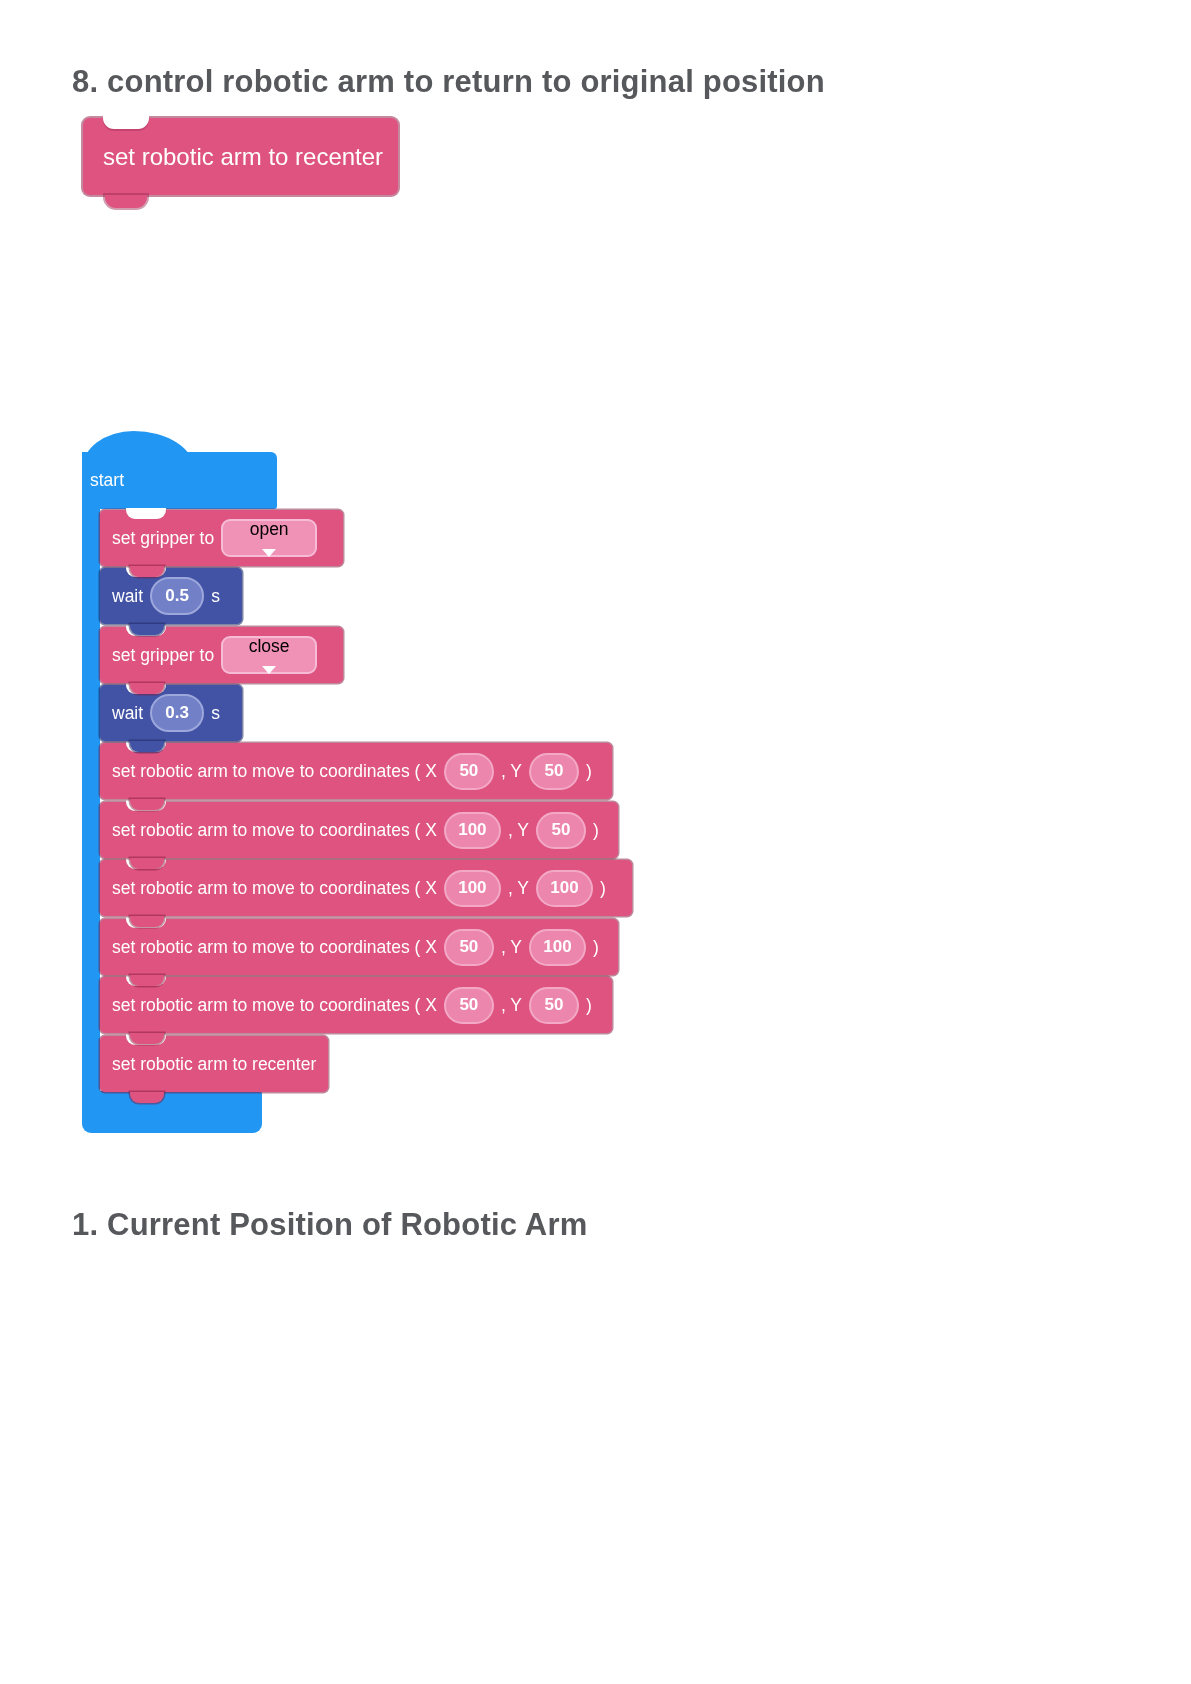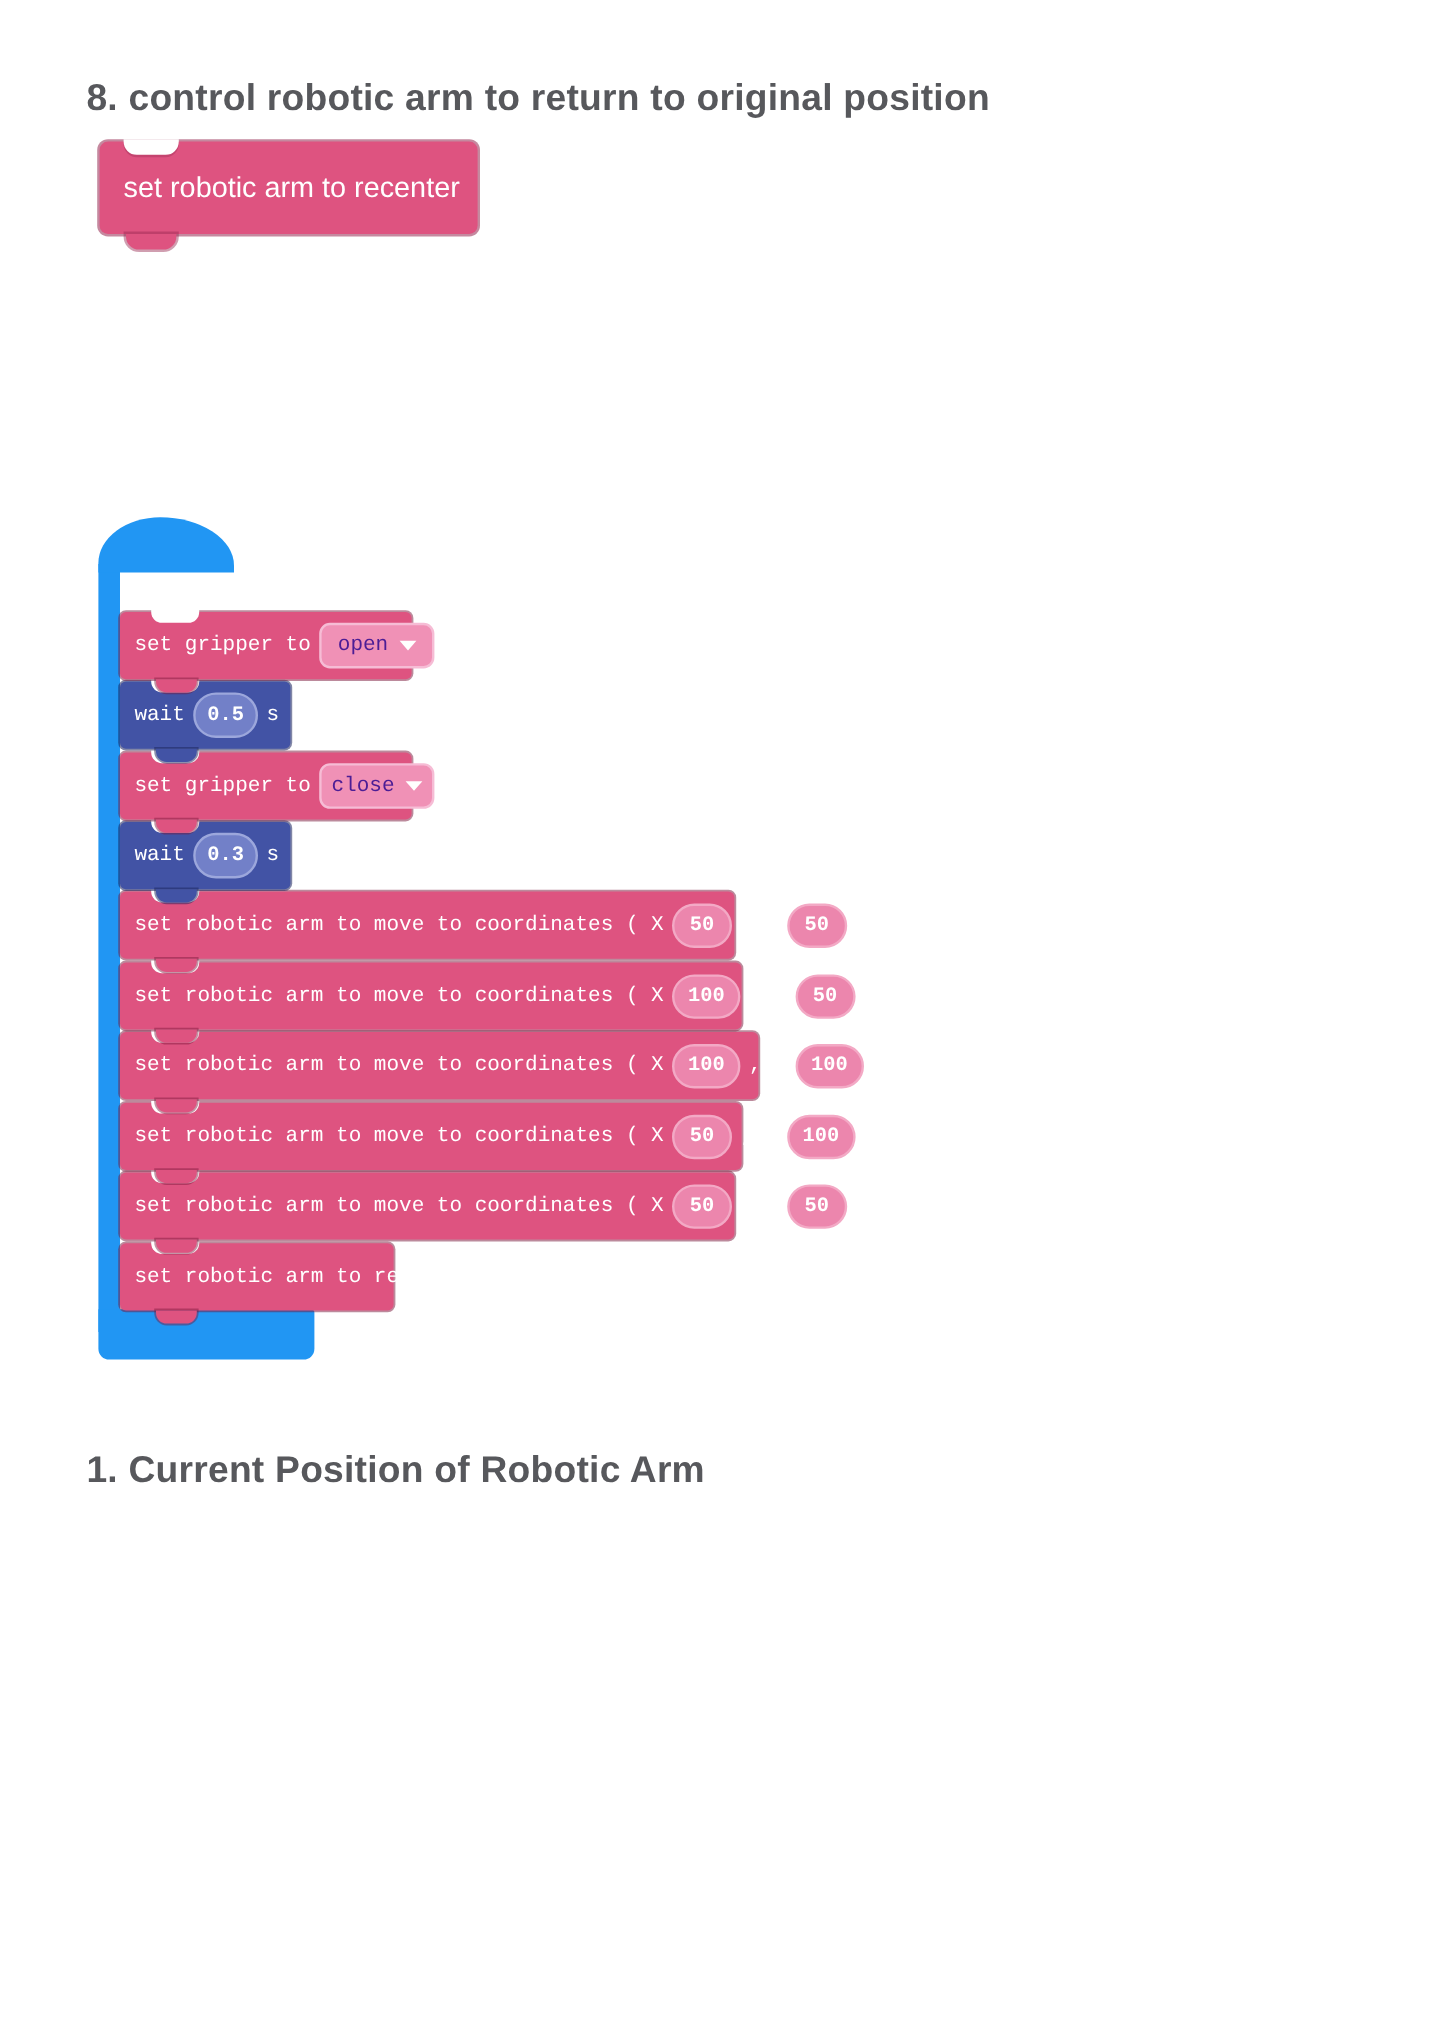--- a/index.html
+++ b/index.html
@@ -8,21 +8,21 @@
 
   
   .heading{position:absolute;left:72px;font-weight:700;font-size:31px;line-height:36px;
            color:#57585c;letter-spacing:.2px;white-space:nowrap;}
 
   
   .bt{color:#fff;font-size:17.5px;white-space:nowrap;}
 
   
   .row{position:absolute;height:56px;box-sizing:border-box;border-radius:5px;
-       display:flex;align-items:center;gap:7px;padding:0 12px;color:#fff;font-family:Liberation Mono, monospace;}
+       display:flex;align-items:center;gap:7px;padding:0 12px;color:#fff;}
   .row.pink{background:#de5380;box-shadow:0 0 0 1.5px rgba(122,22,58,.5);}
   .row.indigo{background:#4253a5;box-shadow:0 0 0 1.5px rgba(25,35,92,.55);}
   
   .row::before{content:"";position:absolute;left:26px;top:-2px;width:40px;height:11px;
                background:#ffffff;border-radius:0 0 9px 9px;}
   
   .row::after{content:"";position:absolute;left:30px;bottom:-11px;width:34px;height:11px;
               border-radius:0 0 9px 9px;}
   .row.pink::after{background:#de5380;box-shadow:0 0 0 1.5px rgba(122,22,58,.45);}
   .row.indigo::after{background:#4253a5;box-shadow:0 0 0 1.5px rgba(25,35,92,.5);}
@@ -31,21 +31,21 @@
   .oval{box-sizing:border-box;min-width:50px;height:37px;padding:0 8px;border-radius:19px;
         display:flex;align-items:center;justify-content:center;
         font-size:17px;font-weight:700;color:#fff;text-align:right;}
   .oval.pinkfill{background:#ec86ad;border:2.5px solid #f3a9c5;}
   .oval.w-lg{min-width:57px;}
   .oval.indigofill{background:#7280c8;border:2.5px solid #9ca7dc;min-width:54px;height:38px;}
 
   
   .dropdown{box-sizing:border-box;min-width:96px;height:38px;border-radius:9px;
             background:#f091b6;border:2px solid #f6bcd5;display:flex;align-items:center;
-            justify-content:center;gap:9px;color:#4c1d95;font-size:17.5px;cursor:pointer;}
+            justify-content:center;gap:9px;color:#000000;font-size:17.5px;cursor:pointer;flex-direction:column;}
   .caret{width:0;height:0;border-left:7px solid transparent;border-right:7px solid transparent;
          border-top:8px solid #ffffff;}
 
   
   .standalone{position:absolute;left:83px;top:118px;width:315px;height:77px;box-sizing:border-box;
               background:#de5380;border-radius:7px;box-shadow:0 0 0 2px rgba(150,40,80,.55);
               display:flex;align-items:center;padding:0 20px;z-index:5;}
   .standalone .bt{font-size:24px;}
   .standalone::before{content:"";position:absolute;left:20px;top:-2px;width:46px;height:13px;
               background:#ffffff;border-radius:0 0 11px 11px;box-shadow:0 2px 0 0 rgba(150,40,80,.35);}
@@ -75,20 +75,23 @@
 <div id="page">
 
   <div class="heading" style="top:64px;">8. control robotic arm to return to original position</div>
 
   <div class="standalone">
     <span class="bt">set robotic arm to recenter</span>
   </div>
 
   <div class="start-arm"></div>
   <div class="start-dome"></div>
+  <div class="start-head">
+    <span class="bt">start</span>
+  </div>
   <div class="start-foot"></div>
 
   <div class="row pink" style="left:100px;top:510px;width:243px;z-index:30;">
     <span class="bt">set gripper to</span>
     <span class="dropdown">
       <span>open</span>
       <span class="caret"></span>
     </span>
   </div>
 

